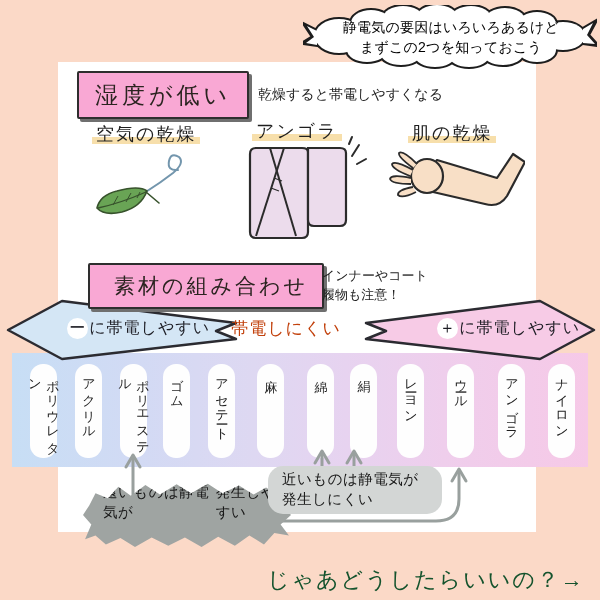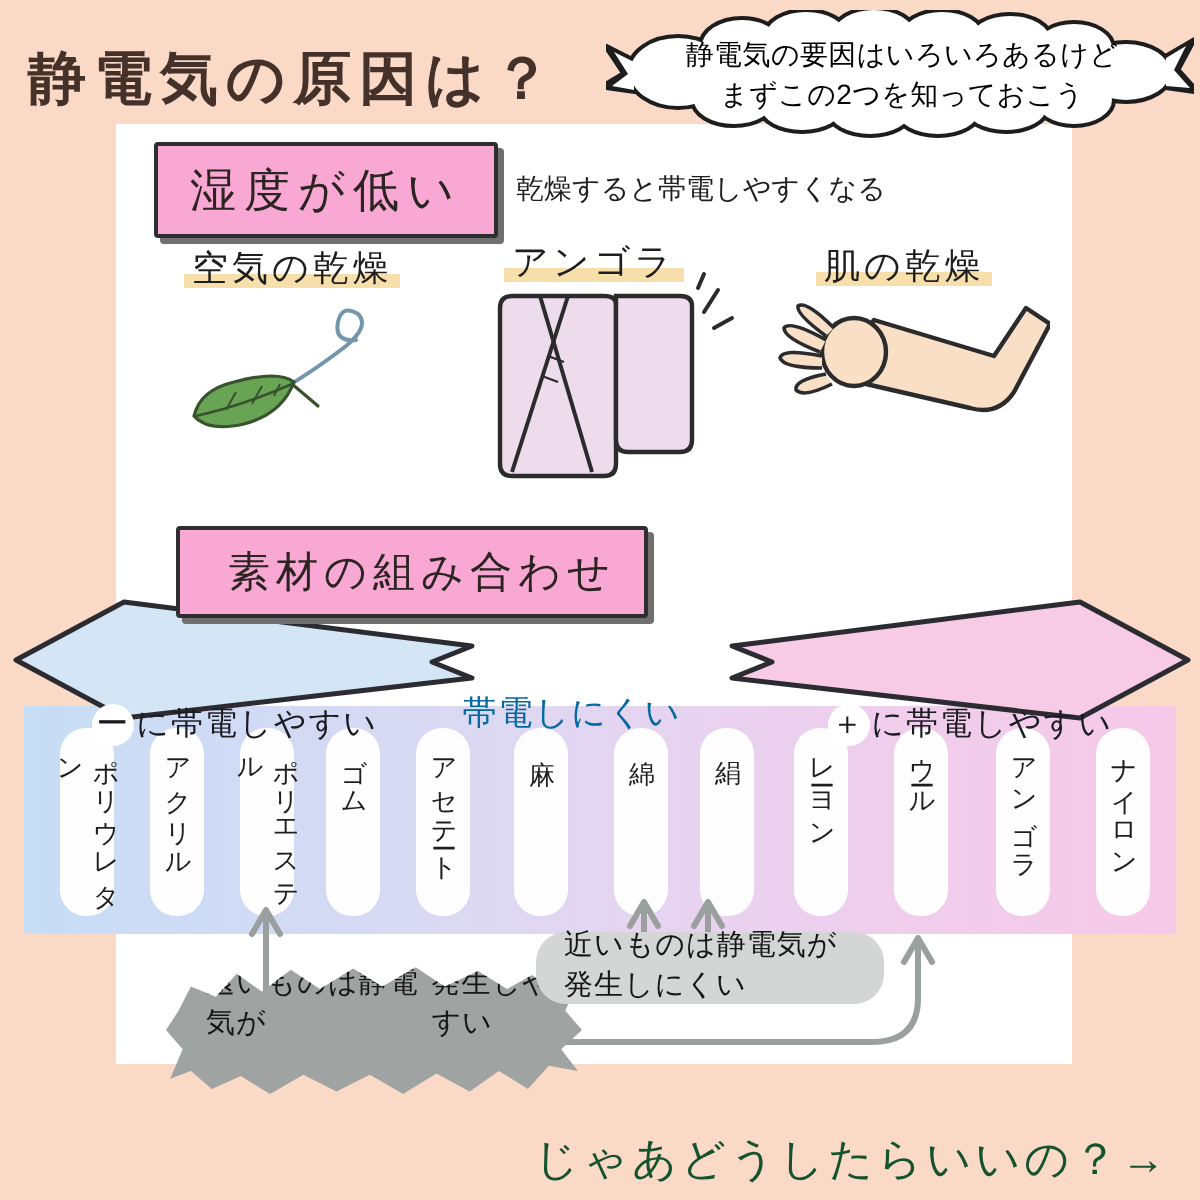--- a/index.html
+++ b/index.html
@@ -44,27 +44,27 @@
     font-size:18px;letter-spacing:2px;color:#1e1e1e;text-align:center;
     background:linear-gradient(transparent 62%, #f7dfab 62%, #f7dfab 92%, transparent 92%);
     padding:0 4px;
   }
   .lbl-air{left:92px;top:122px;}
   .lbl-mat{left:252px;top:119px;}
   .lbl-skin{left:408px;top:121px;}
 
   
   .scale-text{
-    font-size:16px;letter-spacing:1px;color:#1b1b22;text-align:center;margin-top:34px;
+    font-size:16px;letter-spacing:1px;color:#1b1b22;text-align:right;
   }
   .sign-circle{
     display:inline-block;background:#fff;border-radius:50%;
     padding:0 2px;margin-right:1px;
   }
-  .center-label{left:230px;top:317px;width:112px;font-size:17px;color:#0369a1;text-align:center;letter-spacing:1px;margin-top:28px;}
+  .center-label{left:230px;top:317px;width:112px;font-size:17px;color:#c2410c;text-align:center;letter-spacing:1px;}
 
   
   .bar{
     left:12px;top:353px;width:576px;height:114px;
     background:linear-gradient(90deg,#c7def5 0%,#d2daf4 22%,#ded8f2 42%,#e7d3f0 58%,#efceec 75%,#f6c9e7 100%);
   }
   .pill{
     position:absolute;top:11px;width:27px;height:94px;background:#fefefe;
     border-radius:13px;
     writing-mode:vertical-rl;text-orientation:upright;
@@ -85,21 +85,21 @@
     clip-path:polygon(3% 35%,6% 16%,12% 24%,17% 6%,23% 20%,30% 3%,37% 18%,
       45% 2%,52% 16%,60% 1%,67% 16%,75% 4%,82% 18%,88% 7%,94% 22%,99% 12%,
       96% 35%,100% 50%,95% 65%,99% 82%,92% 78%,87% 96%,80% 82%,73% 98%,
       65% 84%,57% 100%,49% 85%,41% 98%,33% 85%,25% 100%,18% 86%,11% 96%,
       6% 82%,1% 88%,4% 65%,0% 50%);
     display:flex;flex-direction:row;justify-content:center;
     padding-left:20px;box-sizing:border-box;
     font-size:14.5px;line-height:1.35;color:#161616;letter-spacing:0.5px;
   }
   .rounded{
-    left:268px;top:466px;width:174px;height:36px;background:#d3d6d5;
+    left:268px;top:466px;width:174px;height:48px;background:#d3d6d5;
     border-radius:15px;
     display:flex;flex-direction:column;justify-content:center;
     padding-left:14px;box-sizing:border-box;
     font-size:14.5px;line-height:1.35;color:#161616;letter-spacing:0.5px;
   }
 
   .bottom-prompt{
     left:267px;top:541px;font-size:22px;letter-spacing:2px;color:#14532d;margin-top:24px;
   }
 
@@ -167,20 +167,24 @@
     <path d="M114,22 L121,11 M119,30 L128,25 M111,10 L114,3" fill="none" stroke="#2b2b2b" stroke-width="2" stroke-linecap="round"></path>
   </svg>
 
   <svg class="abs" style="left:385px;top:140px;" width="140" height="85" viewBox="0 0 140 85">
     <path d="M52,20 L112,38 L128,14 L140,22 L122,56 Q114,68 100,64 L48,52 Q38,37 52,20 Z" fill="#f8dfc6" stroke="#2b2b2b" stroke-width="2.2" stroke-linejoin="round"></path>
     <ellipse cx="42" cy="36" rx="16" ry="17" fill="#f8dfc6" stroke="#2b2b2b" stroke-width="2.2"></ellipse>
     <path d="M32,24 Q18,10 14,13 Q13,17 28,28 M28,30 Q10,20 7,24 Q7,29 25,36 M26,38 Q6,34 5,39 Q7,44 26,44 M28,47 Q12,50 13,55 Q17,59 31,52" fill="#f8dfc6" stroke="#2b2b2b" stroke-width="1.8" stroke-linejoin="round"></path>
   </svg>
 
   <div class="abs badge badge2">素材の組み合わせ</div>
+  <div class="abs badge-note2">
+    <div>インナーやコート</div>
+    <div>履物も注意！</div>
+  </div>
 
   <svg class="abs" style="left:0;top:0;pointer-events:none;" width="600" height="600" viewBox="0 0 600 600">
     <g fill="none" stroke="#99a09e" stroke-width="3" stroke-linecap="round" stroke-linejoin="round">
       <path d="M133,502 L133,456"></path>
         <path d="M126,467 L133,455 L140,467"></path>
       <path d="M262,521 L436,521 Q459,521 459,499 L459,471"></path>
         <path d="M452,481 L459,469 L466,481"></path>
       <path d="M322,474 L322,452"></path>
         <path d="M315,463 L322,451 L329,463"></path>
       <path d="M354,474 L354,452"></path>
@@ -190,21 +194,20 @@
 
   <div class="abs spiky">
     <div>遠いものは静電気が</div>
     <div>発生しやすい</div>
   </div>
   <div class="abs rounded">
     <div>近いものは静電気が</div>
     <div>発生しにくい</div>
   </div>
 
-  <div class="abs title">静電気の原因は？</div>
 
   <svg class="abs" style="left:303px;top:5px;" width="294" height="68" viewBox="0 0 294 68">
     <g fill="#ffffff" stroke="#1d1d1d" stroke-width="4">
       <path d="M14,26 L2,20 L10,32 L0,38 L14,40 Z"></path>
       <path d="M280,24 L292,17 L285,30 L294,40 L280,38 Z"></path>
       <ellipse cx="36" cy="31" rx="24" ry="17"></ellipse>
         <ellipse cx="68" cy="18" rx="20" ry="13"></ellipse>
       <ellipse cx="100" cy="13" rx="20" ry="12"></ellipse>
         <ellipse cx="134" cy="12" rx="20" ry="12"></ellipse>
       <ellipse cx="168" cy="13" rx="20" ry="12"></ellipse>

